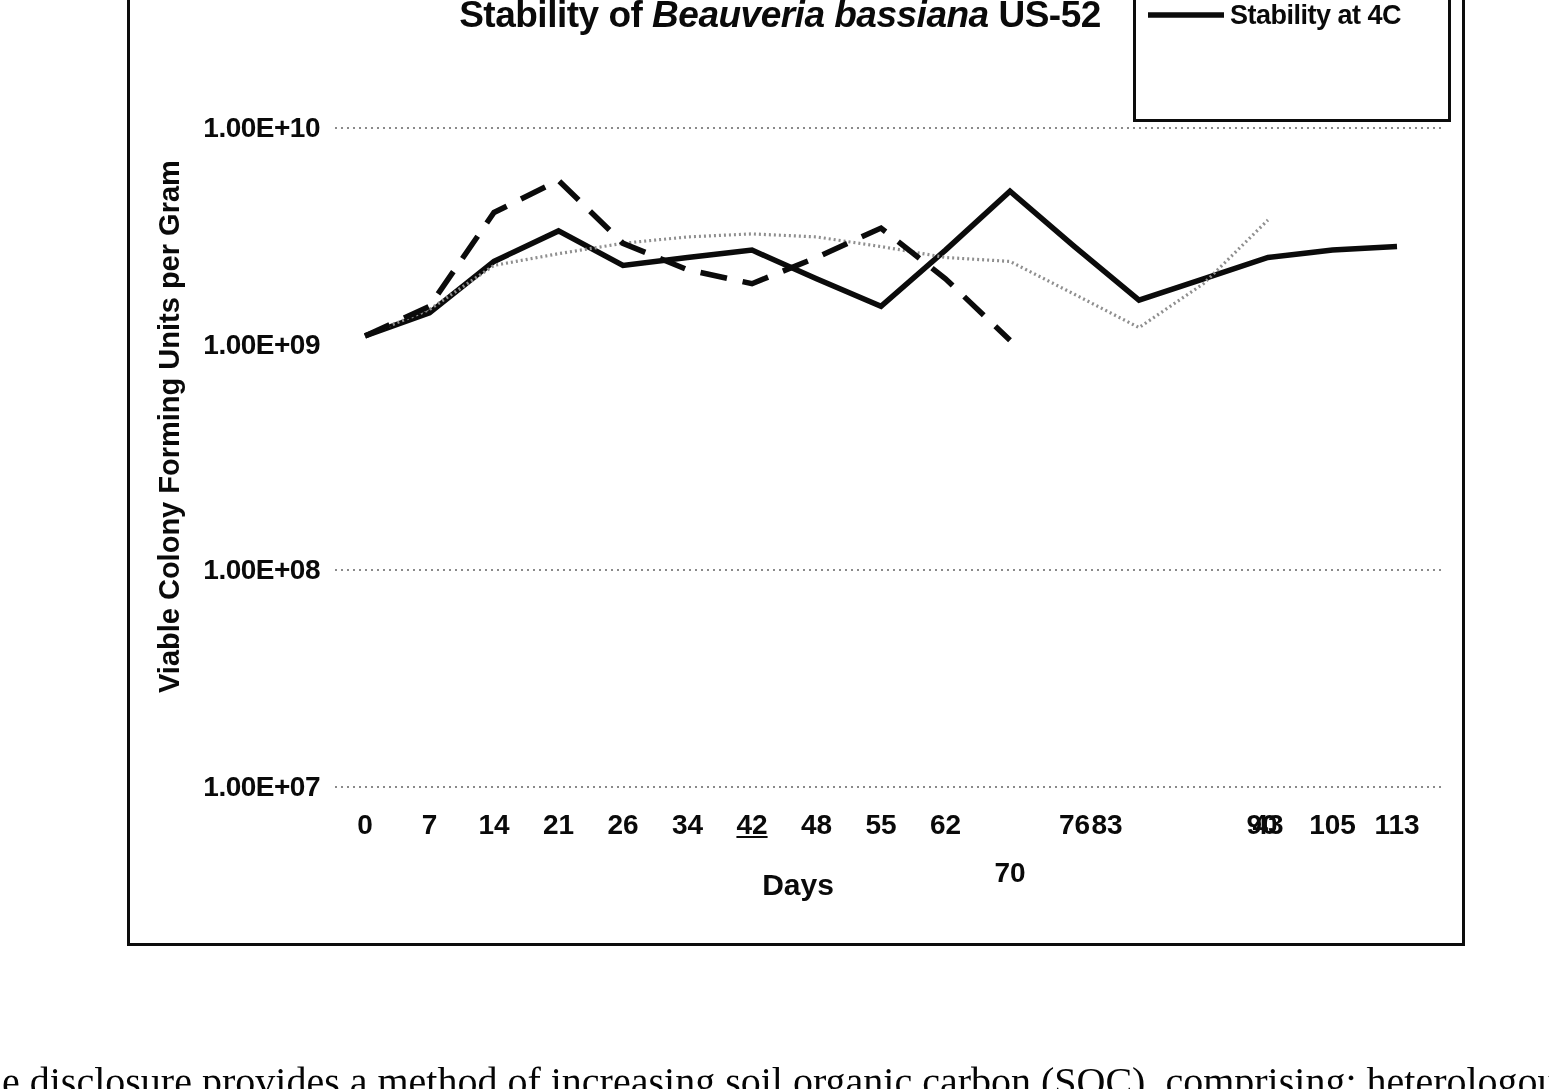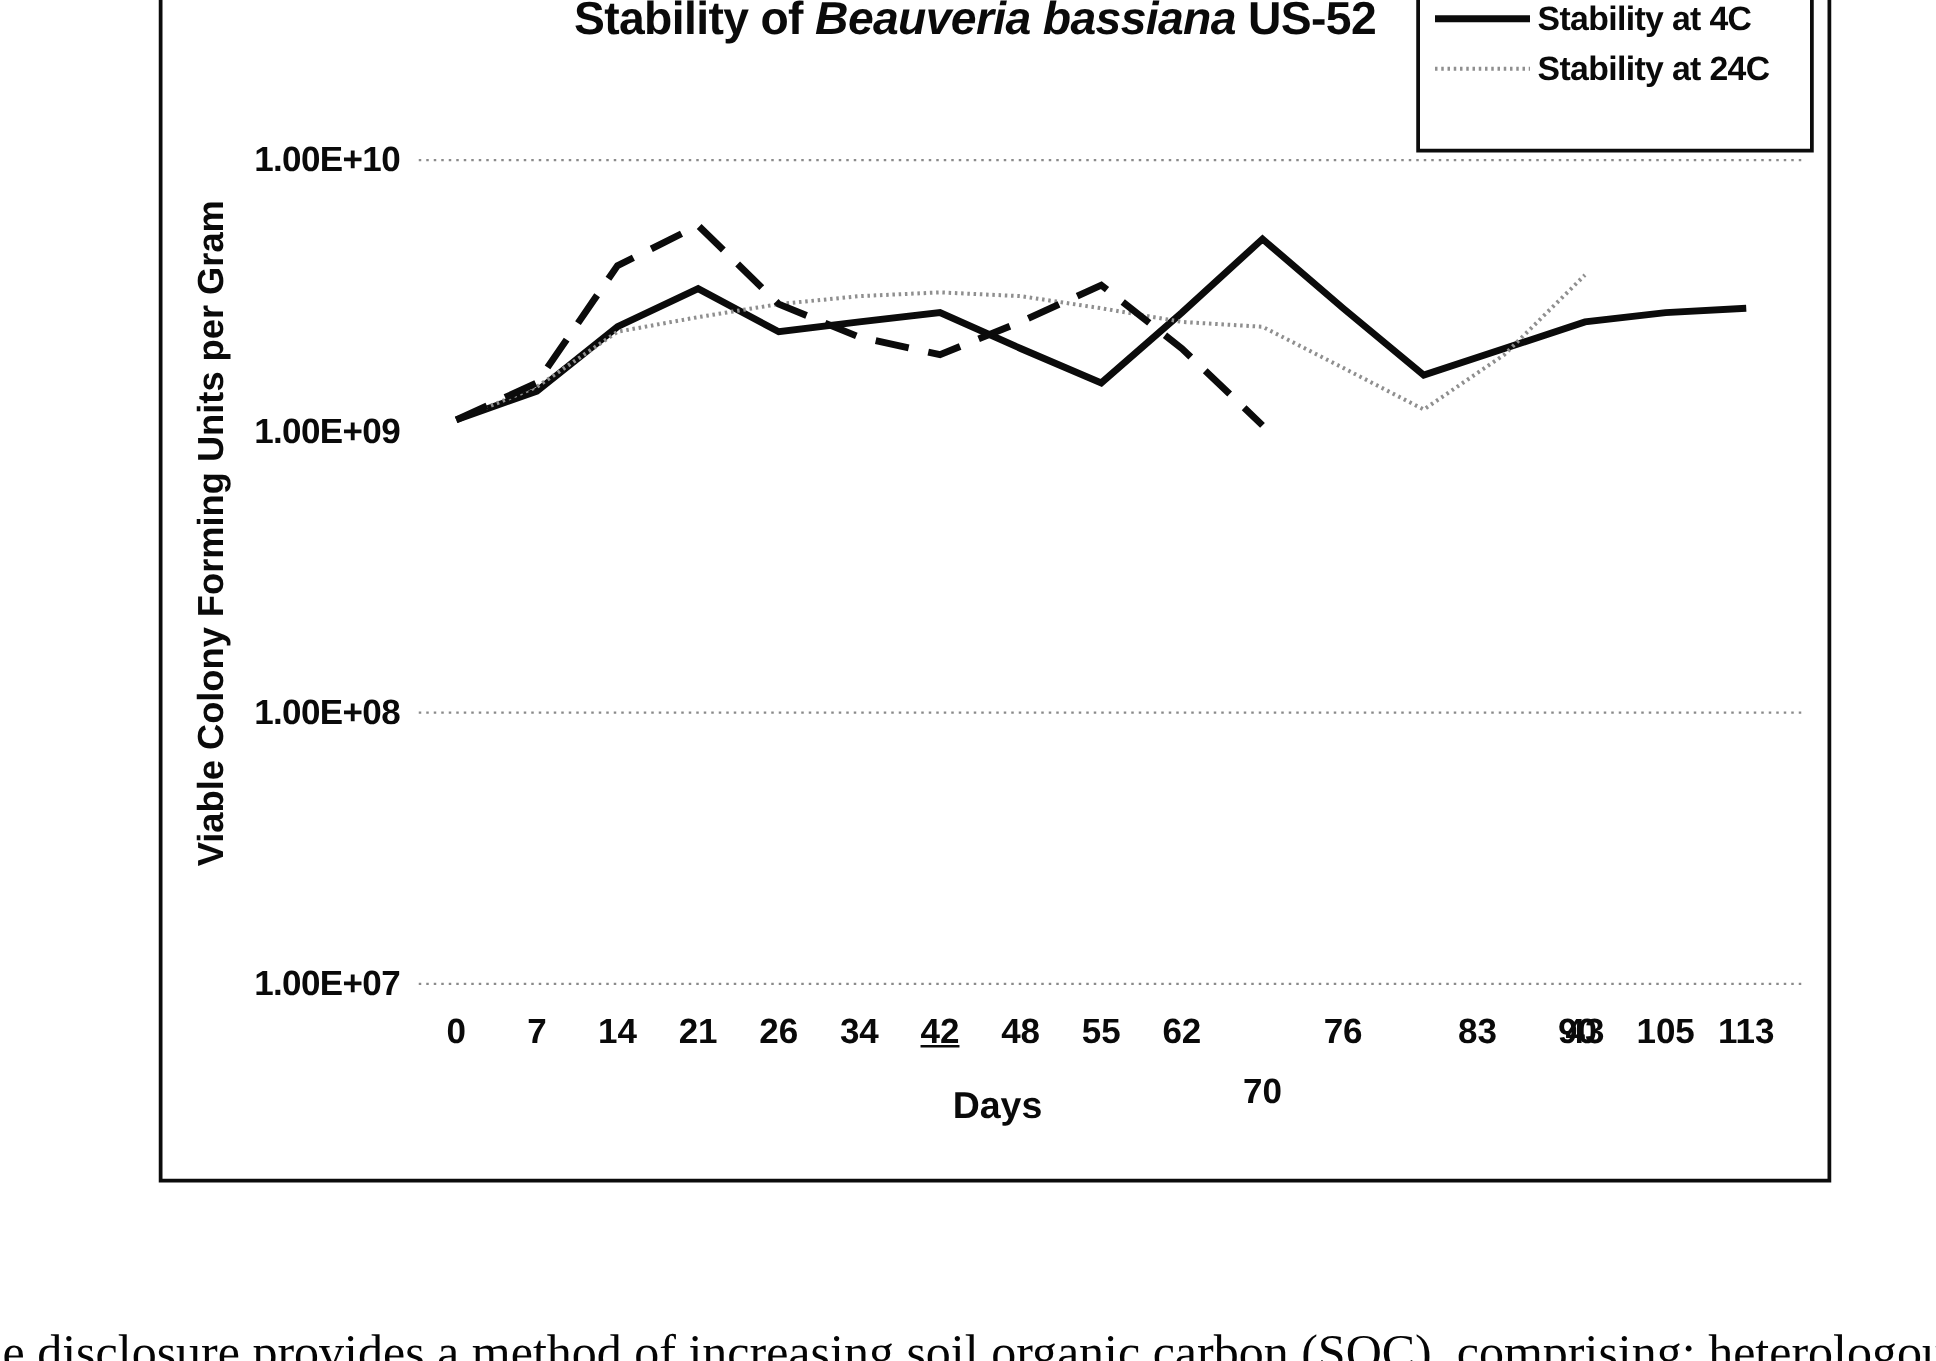--- a/index.html
+++ b/index.html
@@ -125,35 +125,29 @@
     <div class="x-tick" style="left: 462px;">14</div>
     <div class="x-tick" style="left: 526.5px;">21</div>
     <div class="x-tick" style="left: 591px;">26</div>
     <div class="x-tick" style="left: 655.5px;">34</div>
     <div class="x-tick" style="left: 720px; text-decoration: underline;">42</div>
     <div class="x-tick" style="left: 784.5px;">48</div>
     <div class="x-tick" style="left: 849px;">55</div>
     <div class="x-tick" style="left: 913.5px;">62</div>
     <div class="x-tick" style="left: 978px; margin-top: 48px;">70</div>
     <div class="x-tick" style="left: 1042.5px;">76</div>
-    <div class="x-tick" style="left: 1150px;">83</div>
+    <div class="x-tick" style="left: 1075px;">83</div>
     <div class="x-tick" style="left: 1230px;">90</div>
     <div class="x-tick" style="left: 1236px;">43</div>
     <div class="x-tick" style="left: 1300.5px;">105</div>
     <div class="x-tick" style="left: 1365px;">113</div>
   </div>
 
 <div class="legend-box">
   <div class="legend-row">
     <svg class="legend-swatch" viewBox="0 0 84 12">
       <line x1="4" y1="6" x2="80" y2="6" stroke="#0b0b0b" stroke-width="5.5"></line>
     </svg>
     <span class="legend-label">Stability at 4C</span>
   </div>
-  <div class="legend-row">
-    <svg class="legend-swatch" viewBox="0 0 84 12">
-      <line x1="4" y1="6" x2="80" y2="6" stroke="#8f8f8f" stroke-width="3.2" stroke-dasharray="2 3"></line>
-    </svg>
-    <span class="legend-label">Stability at 24C</span>
-  </div>
 </div>
 
 <div class="caption-text">he disclosure provides a method of increasing soil organic carbon (SOC), comprising: heterologously dis</div>
 
 </body></html>

